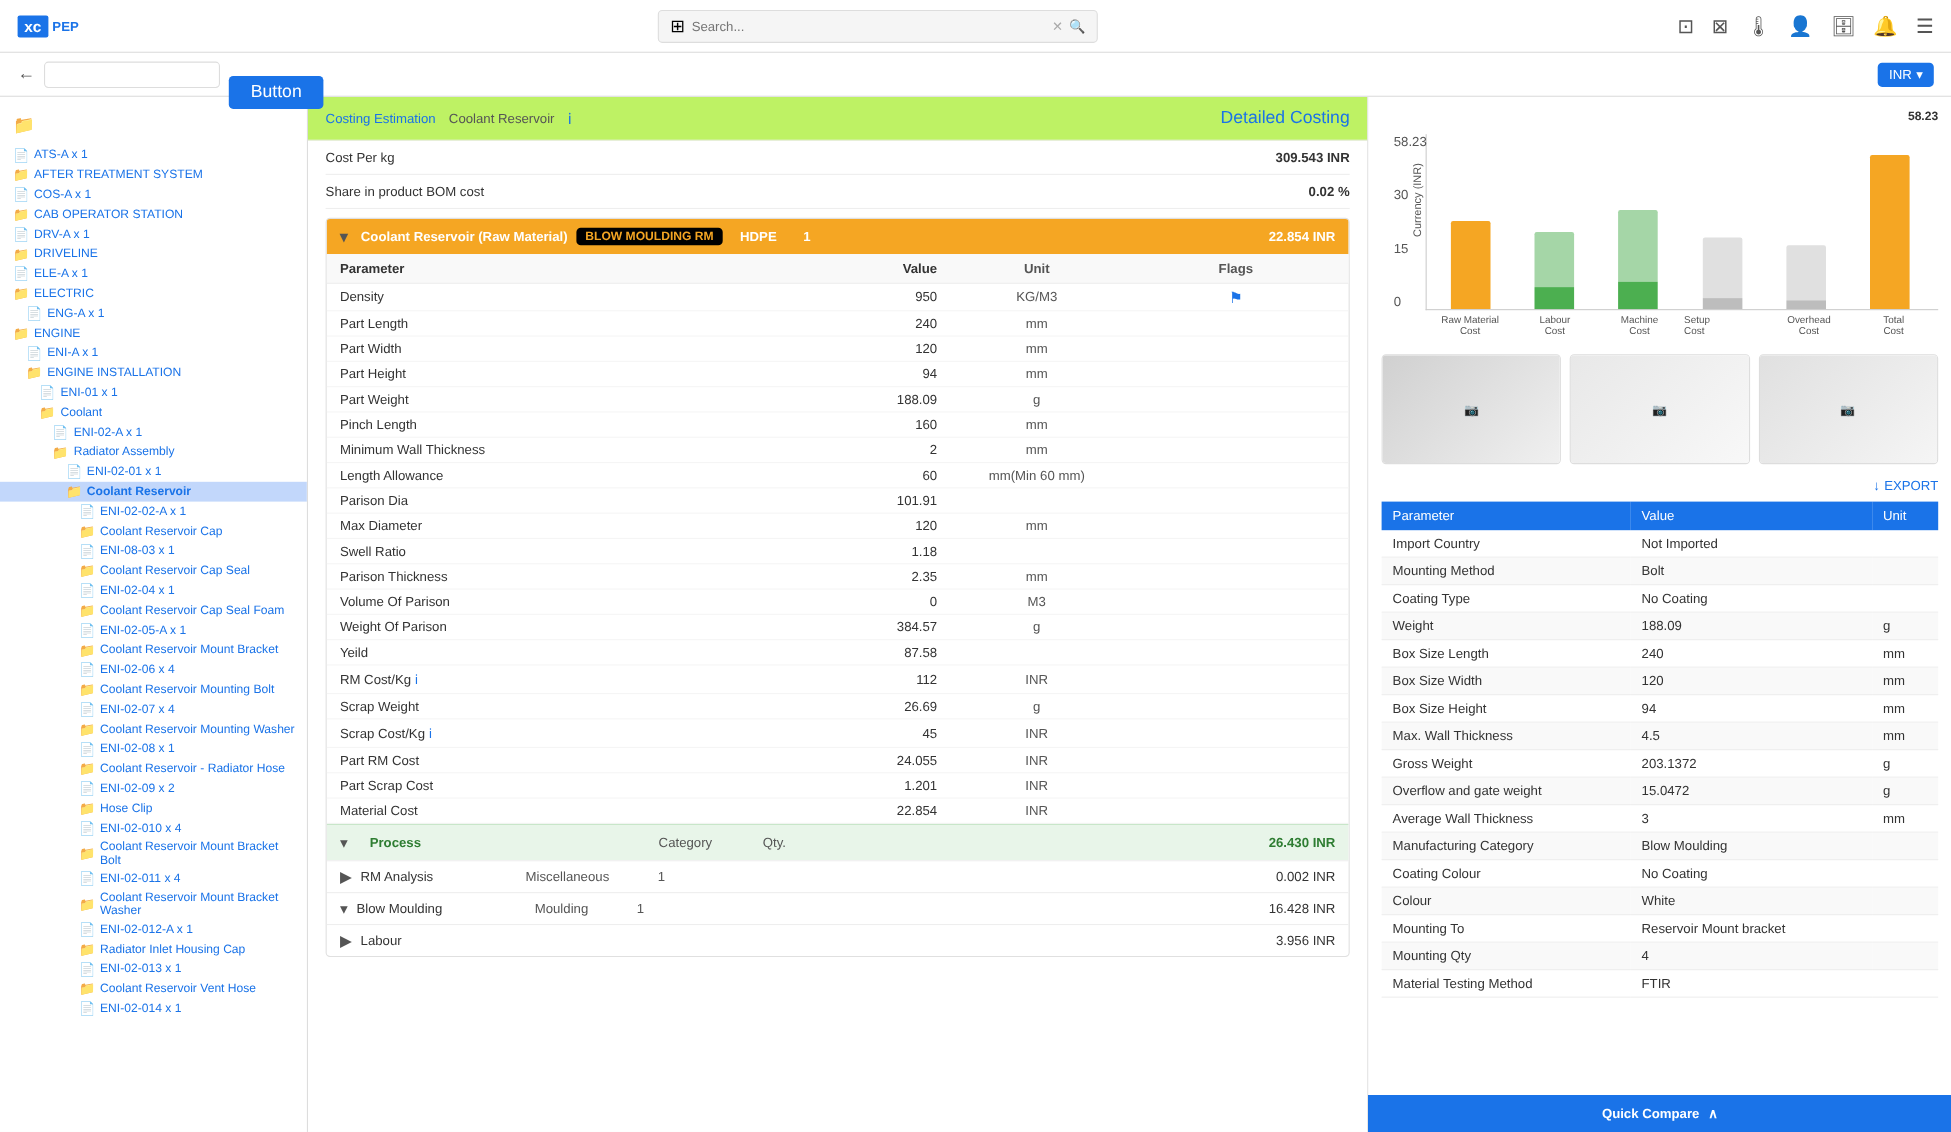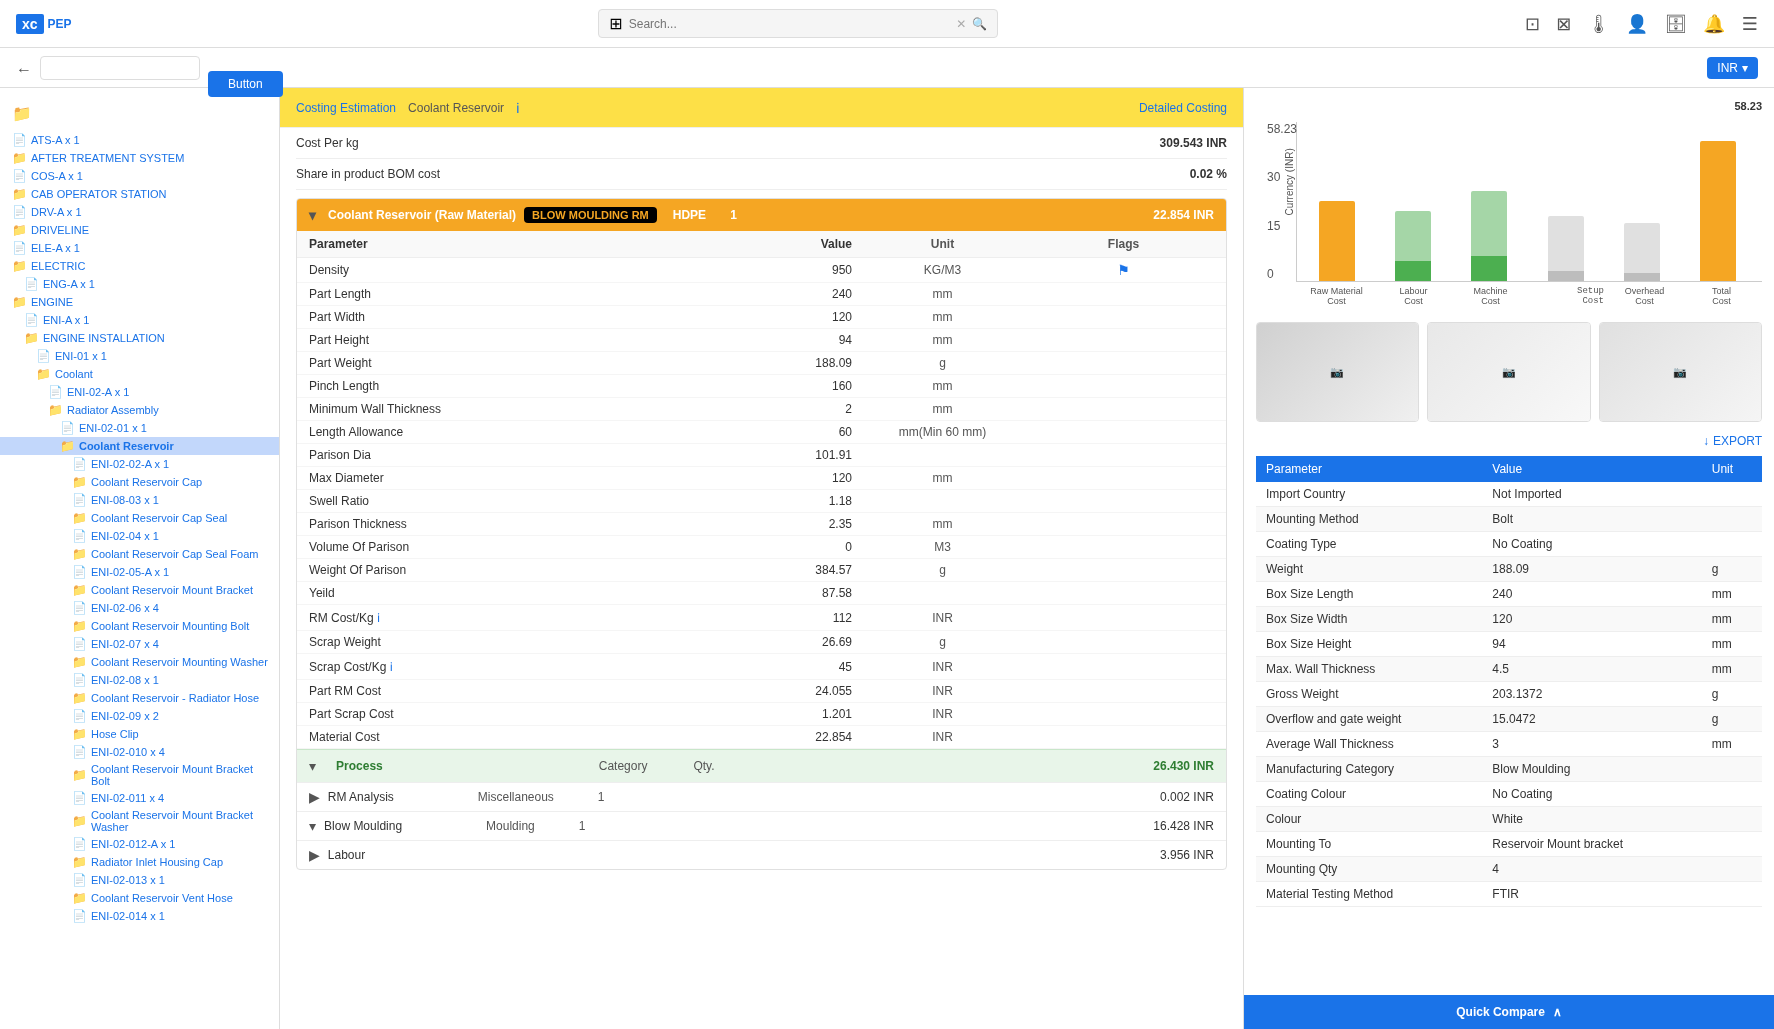--- a/index.html
+++ b/index.html
@@ -19,21 +19,21 @@
     .nav-icon { color: #555; cursor: pointer; font-size: 18px; }
 
     
     .sub-nav {
       display: flex; align-items: center; justify-content: space-between;
       background: #fff; height: 40px; padding: 0 16px;
       border-bottom: 1px solid #ddd; position: fixed; top: 48px; left: 0; right: 0; z-index: 99;
     }
     .sub-nav-left { display: flex; align-items: center; gap: 8px; }
     .sub-nav-input { border: 1px solid #ddd; border-radius: 4px; padding: 4px 8px; width: 160px; }
-    .sub-nav-btn { background: #1a73e8; color: white; border: none; border-radius: 4px; padding: 6px 20px; cursor: pointer; font-size: 12px; margin-top: 32px; }
+    .sub-nav-btn { background: #1a73e8; color: white; border: none; border-radius: 4px; padding: 6px 20px; cursor: pointer; font-size: 16px; margin-top: 32px; }
     .inr-badge { background: #1a73e8; color: white; padding: 4px 10px; border-radius: 4px; cursor: pointer; display: flex; align-items: center; gap: 4px; }
 
     
     .main-layout {
       display: flex; position: fixed; top: 88px; left: 0; right: 0; bottom: 0;
     }
 
     
     .sidebar {
       width: 280px; background: #fff; border-right: 1px solid #ddd;
@@ -44,25 +44,25 @@
     .sidebar-top { padding: 8px 12px; }
 
     
     .center-panel {
       flex: 1; background: #fff; overflow-y: auto; border-right: 1px solid #ddd;
     }
 
     
     .breadcrumb-bar {
       display: flex; align-items: center; justify-content: space-between;
-      padding: 10px 16px; border-bottom: 1px solid #eee; background: #fde047;
+      padding: 10px 16px; border-bottom: 1px solid #eee; background: #bef264;
     }
     .breadcrumb { display: flex; align-items: center; gap: 6px; color: #555; font-size: 12px; }
     .breadcrumb-link { color: #1a73e8; cursor: pointer; }
-    .detailed-btn { color: #1a73e8; font-size: 12px; cursor: pointer; }
+    .detailed-btn { color: #1a73e8; font-size: 16px; cursor: pointer; }
 
     
     .cost-summary { padding: 0 16px; }
     .cost-row { display: flex; justify-content: space-between; align-items: center; padding: 8px 0; border-bottom: 1px solid #eee; }
     .cost-label { color: #333; font-size: 12px; }
     .cost-value { color: #333; font-size: 12px; font-weight: bold; }
 
     
     .bom-section { margin: 8px 16px; border: 1px solid #e0e0e0; border-radius: 4px; overflow: hidden; }
     .bom-header { background: #f5a623; color: white; padding: 8px 12px; font-size: 12px; font-weight: bold; display: flex; align-items: center; justify-content: space-between; }
@@ -600,21 +600,21 @@
 
           <div style="display:flex;flex-direction:column;align-items:center;flex:1;">
             <div style="width:36px;height:140px;background:#f5a623;border-radius:2px 2px 0 0;"></div>
           </div>
         </div>
 
         <div style="display:flex;gap:4px;padding:4px 4px 0;margin-left:0;">
           <div style="flex:1;text-align:center;font-size:9px;color:#555;">Raw Material<br>Cost</div>
           <div style="flex:1;text-align:center;font-size:9px;color:#555;">Labour<br>Cost</div>
           <div style="flex:1;text-align:center;font-size:9px;color:#555;">Machine<br>Cost</div>
-          <div style="flex:1;text-align:right;font-size:9px;color:#555;font-family:Liberation Mono, monospace;">Setup<br>Cost</div>
+          <div style="flex:1;text-align:left;font-size:9px;color:#555;">Setup<br>Cost</div>
           <div style="flex:1;text-align:center;font-size:9px;color:#555;">Overhead<br>Cost</div>
           <div style="flex:1;text-align:center;font-size:9px;color:#555;">Total<br>Cost</div>
         </div>
       </div>
     </div>
 
     <div class="thumbnails">
       <div class="thumbnail">
         <div class="thumbnail-placeholder" style="background:linear-gradient(135deg,#d0d0d0,#f0f0f0);">
           <span style="font-size:11px;color:#888;">📷</span>

